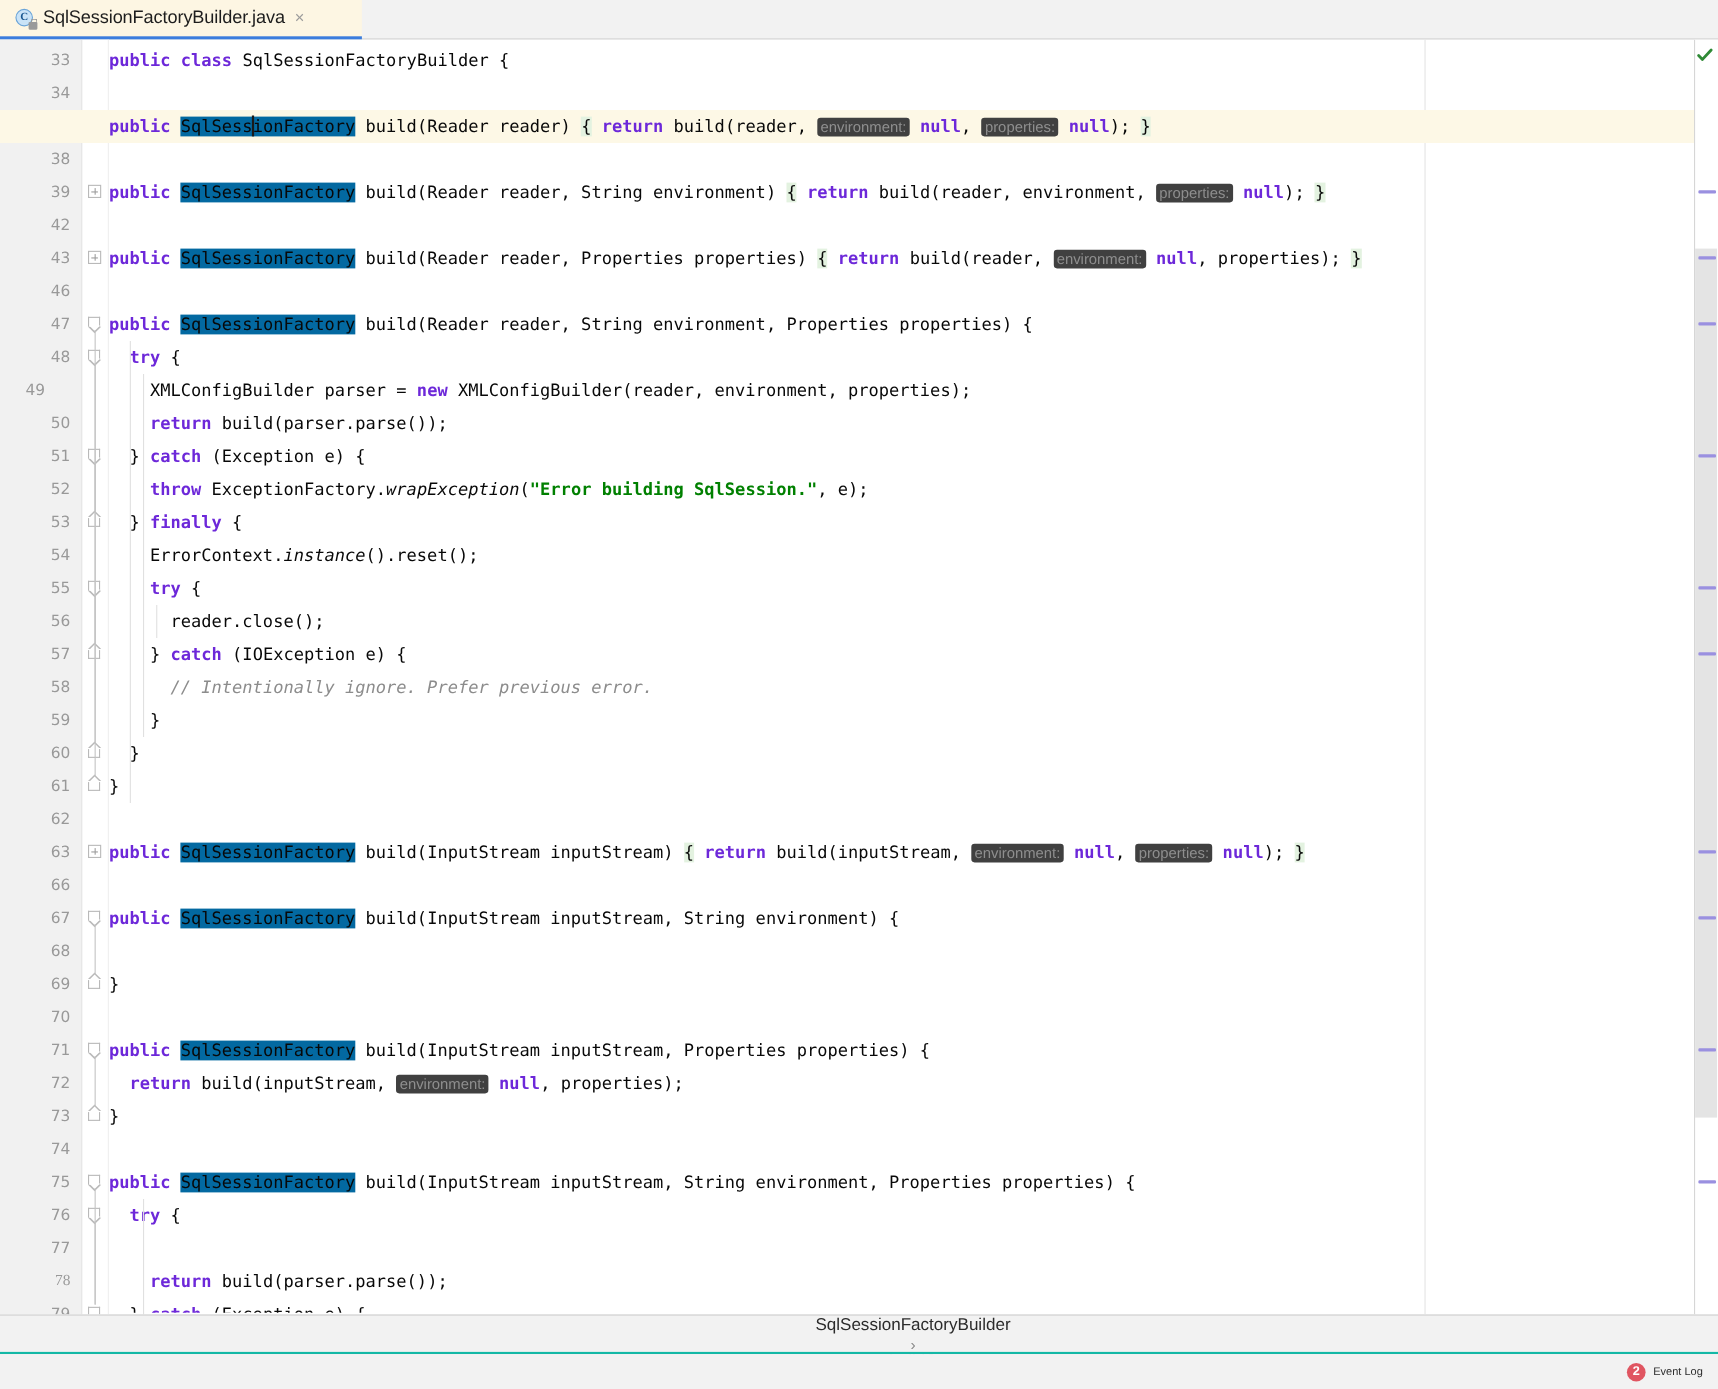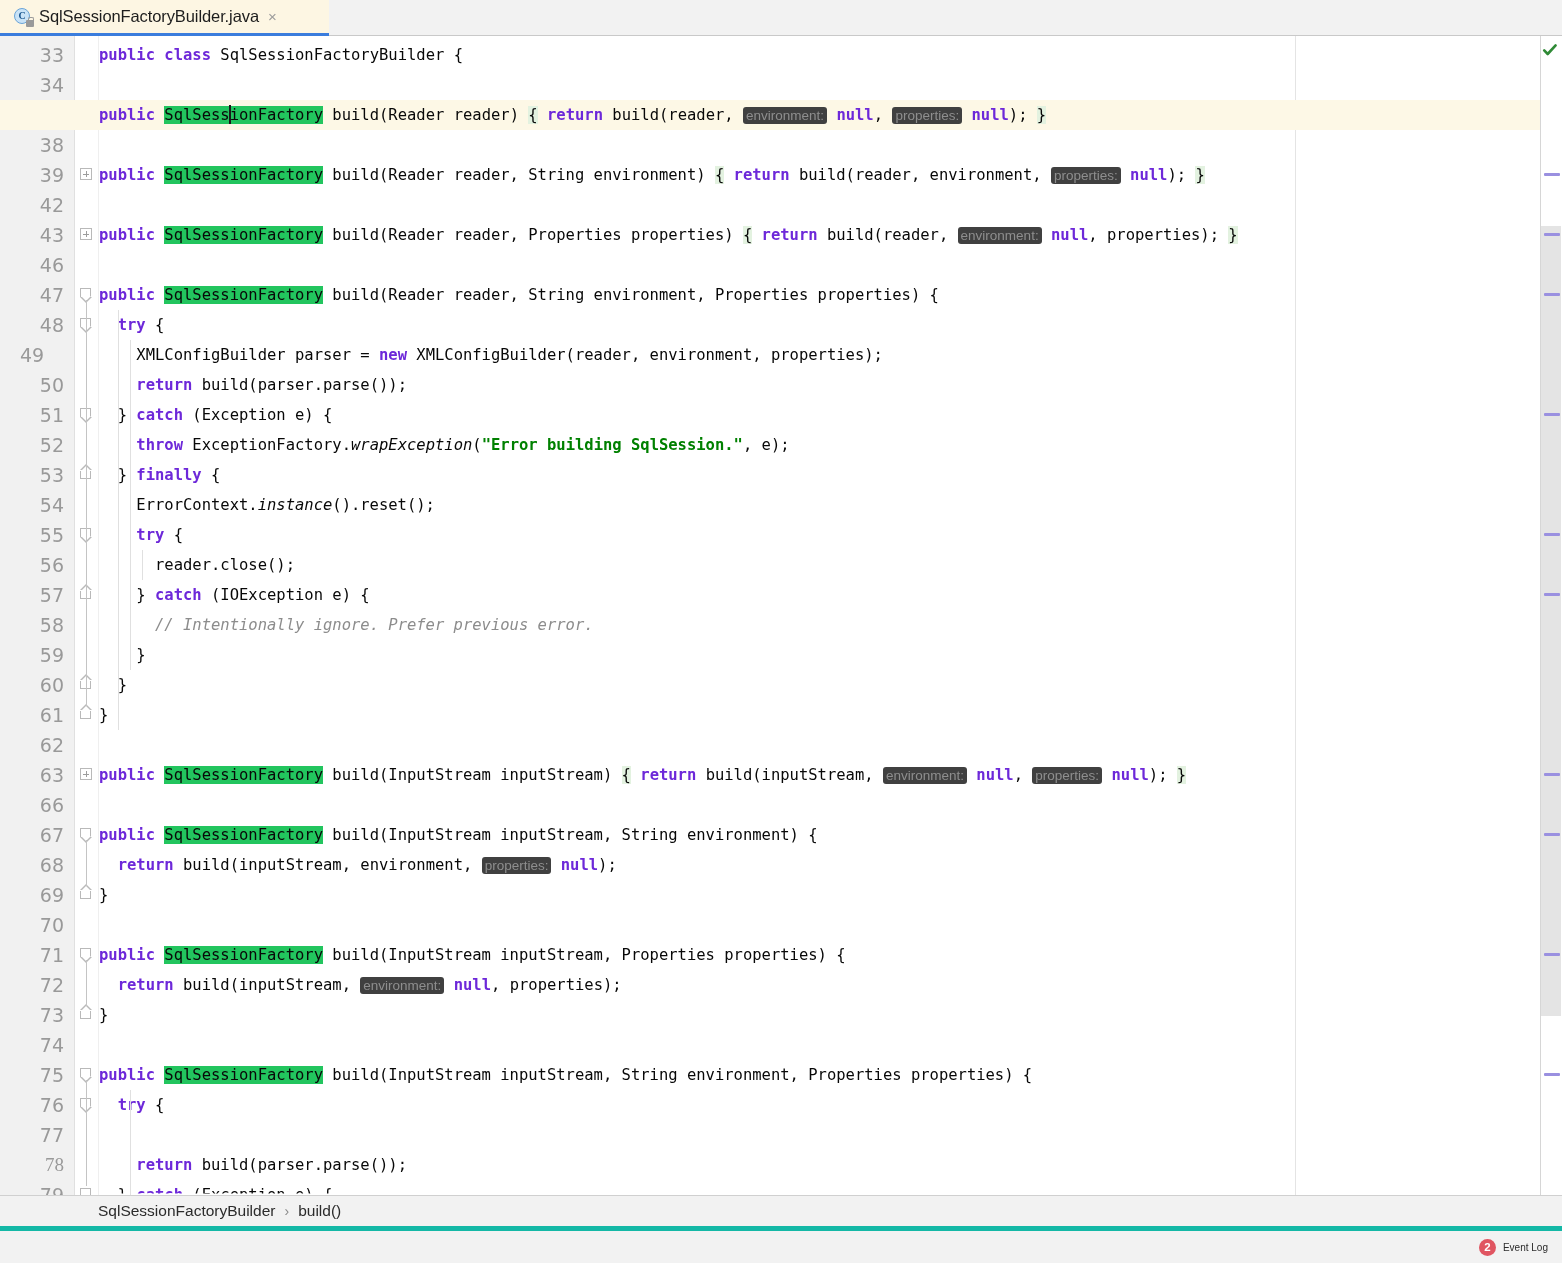--- a/index.html
+++ b/index.html
@@ -67,21 +67,21 @@
   #gutter {
     position: absolute; left: 0; top: 0;
     width: 75px; height: 100%;
     background: #f1f1f1;
     border-right: 1px solid #e0e0e0;
   }
   #gutter .gutterline {
     position: absolute; left: 0; width: 75px; height: 30px;
     text-align: right; padding-right: 11px;
     font-family: "DejaVu Sans", sans-serif;
-    font-size: 19px; color: #999999;
+    font-size: 14px; color: #999999;
     line-height: 30px;
   }
   #gutter .gutterline.cur { background: #fdf8e6; color: #8f8f8f; }
 
   #foldstrip {
     position: absolute; left: 75px; top: 0;
     width: 24px; height: 100%;
     background: #ffffff;
     border-right: 1px solid #efefef;
   }
@@ -162,21 +162,21 @@
   }
   .indentguide {
     position: absolute; width: 1px; background: #e0e0e0;
   }
 
   
   .kw   { color: #6d28d9; font-weight: bold; }
   .str  { color: #008000; font-weight: bold; }
   .cmt  { color: #8c8c8c; font-style: italic; }
   .ital { font-style: italic; }
-  .idhl { background: #22c55e; }
+  .idhl { background: #0369a1; }
   .brace{ background: #e3f2e0; }
   .hint {
     background: #404040; color: #8e8e8e;
     font-family: "Liberation Sans", sans-serif;
     font-size: 13.5px; border-radius: 3px;
     padding: 1px 3px;
   }
   .caret {
     display: inline-block; width: 0; border-left: 2px solid #1a1a1a;
     height: 19px; vertical-align: -4px; margin: 0 -1px;
@@ -200,24 +200,24 @@
     position: absolute; right: 2px; width: 16px; height: 3px;
     background: #9a90e0; border-radius: 1px;
   }
 
   
   #breadcrumb {
     position: absolute; left: 0; top: 1195px;
     width: 1562px; height: 36px;
     background: #f2f2f2;
     border-top: 1px solid #d0d0d0;
-    border-bottom: 5px solid #14b8a6;
+    border-bottom: 2px solid #14b8a6;
     display: flex; align-items: center;
     padding-left: 98px;
-    font-size: 15.5px; color: #2b2b2b;
+    font-size: 15.5px; color: #2b2b2b; flex-direction: column;
   }
   #breadcrumb .sep { margin: 0 9px; color: #8a8a8a; font-size: 14px; }
 
   
   #statusbar {
     position: absolute; left: 0; top: 1231px;
     width: 1562px; height: 32px;
     background: #f2f2f2;
     display: flex; align-items: center;
     justify-content: flex-end;
@@ -380,21 +380,20 @@
       <div class="codeline" style="top: 514px;"><span>      reader.close();</span></div>
       <div class="codeline" style="top: 544px;"><span>    } </span><span class="kw">catch</span><span> (IOException e) {</span></div>
       <div class="codeline" style="top: 574px;"><span>      </span><span class="cmt">// Intentionally ignore. Prefer previous error.</span></div>
       <div class="codeline" style="top: 604px;"><span>    }</span></div>
       <div class="codeline" style="top: 634px;"><span>  }</span></div>
       <div class="codeline" style="top: 664px;"><span>}</span></div>
       <div class="codeline" style="top: 694px;"></div>
       <div class="codeline" style="top: 724px;"><span class="kw">public</span><span> </span><span class="idhl">SqlSessionFactory</span><span> build(InputStream inputStream) </span><span class="brace">{</span><span> </span><span class="kw">return</span><span> build(inputStream, </span><span class="hint">environment:</span><span> </span><span class="kw">null</span><span>, </span><span class="hint">properties:</span><span> </span><span class="kw">null</span><span>); </span><span class="brace">}</span></div>
       <div class="codeline" style="top: 754px;"></div>
       <div class="codeline" style="top: 784px;"><span class="kw">public</span><span> </span><span class="idhl">SqlSessionFactory</span><span> build(InputStream inputStream, String environment) {</span></div>
-      <div class="codeline" style="top: 814px;"><span>  </span><span class="kw">return</span><span> build(inputStream, environment, </span><span class="hint">properties:</span><span> </span><span class="kw">null</span><span>);</span></div>
       <div class="codeline" style="top: 844px;"><span>}</span></div>
       <div class="codeline" style="top: 874px;"></div>
       <div class="codeline" style="top: 904px;"><span class="kw">public</span><span> </span><span class="idhl">SqlSessionFactory</span><span> build(InputStream inputStream, Properties properties) {</span></div>
       <div class="codeline" style="top: 934px;"><span>  </span><span class="kw">return</span><span> build(inputStream, </span><span class="hint">environment:</span><span> </span><span class="kw">null</span><span>, properties);</span></div>
       <div class="codeline" style="top: 964px;"><span>}</span></div>
       <div class="codeline" style="top: 994px;"></div>
       <div class="codeline" style="top: 1024px;"><span class="kw">public</span><span> </span><span class="idhl">SqlSessionFactory</span><span> build(InputStream inputStream, String environment, Properties properties) {</span></div>
       <div class="codeline" style="top: 1054px;"><span>  </span><span class="kw">try</span><span> {</span></div>
       <div class="codeline" style="top: 1114px;"><span>    </span><span class="kw">return</span><span> build(parser.parse());</span></div>
       <div class="codeline" style="top: 1144px; clip-path: inset(0px 0px 55%);"><span>  } </span><span class="kw">catch</span><span> (Exception e) {</span></div>

